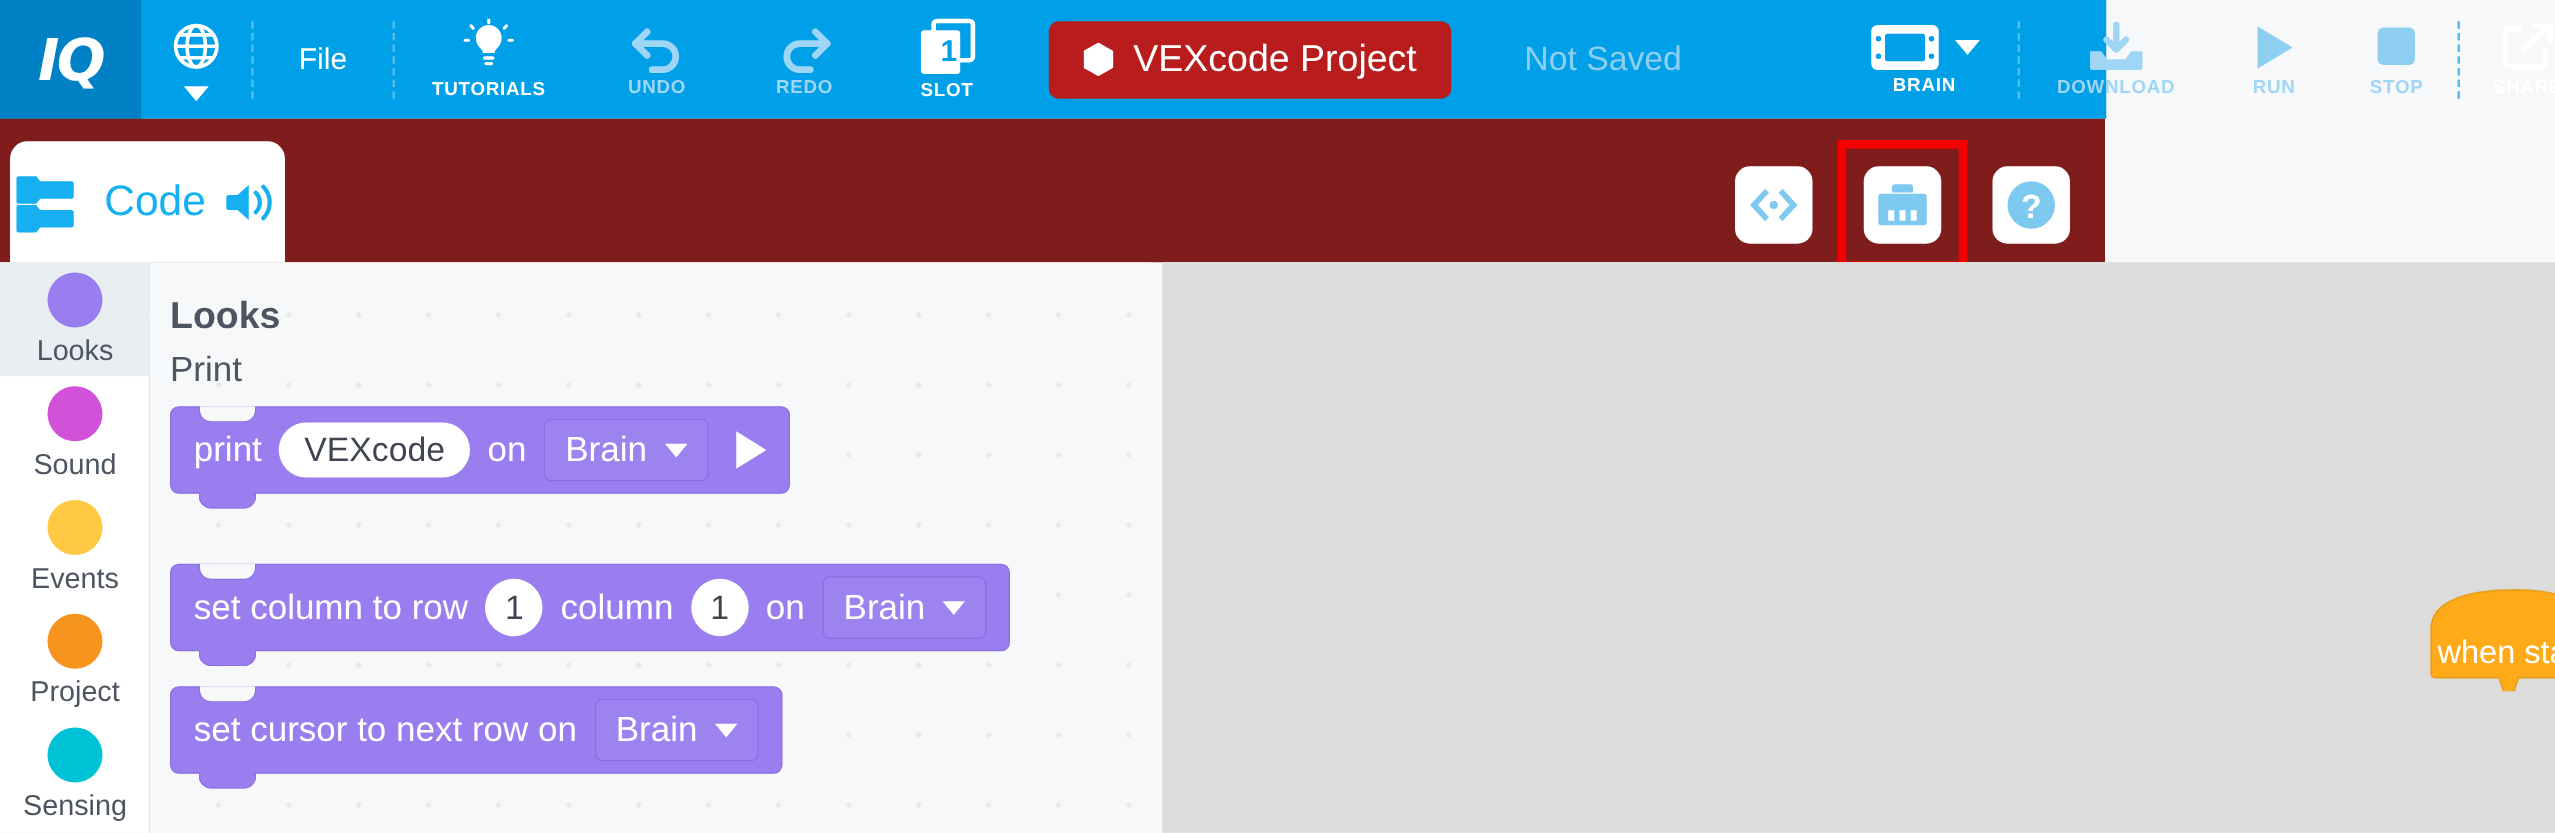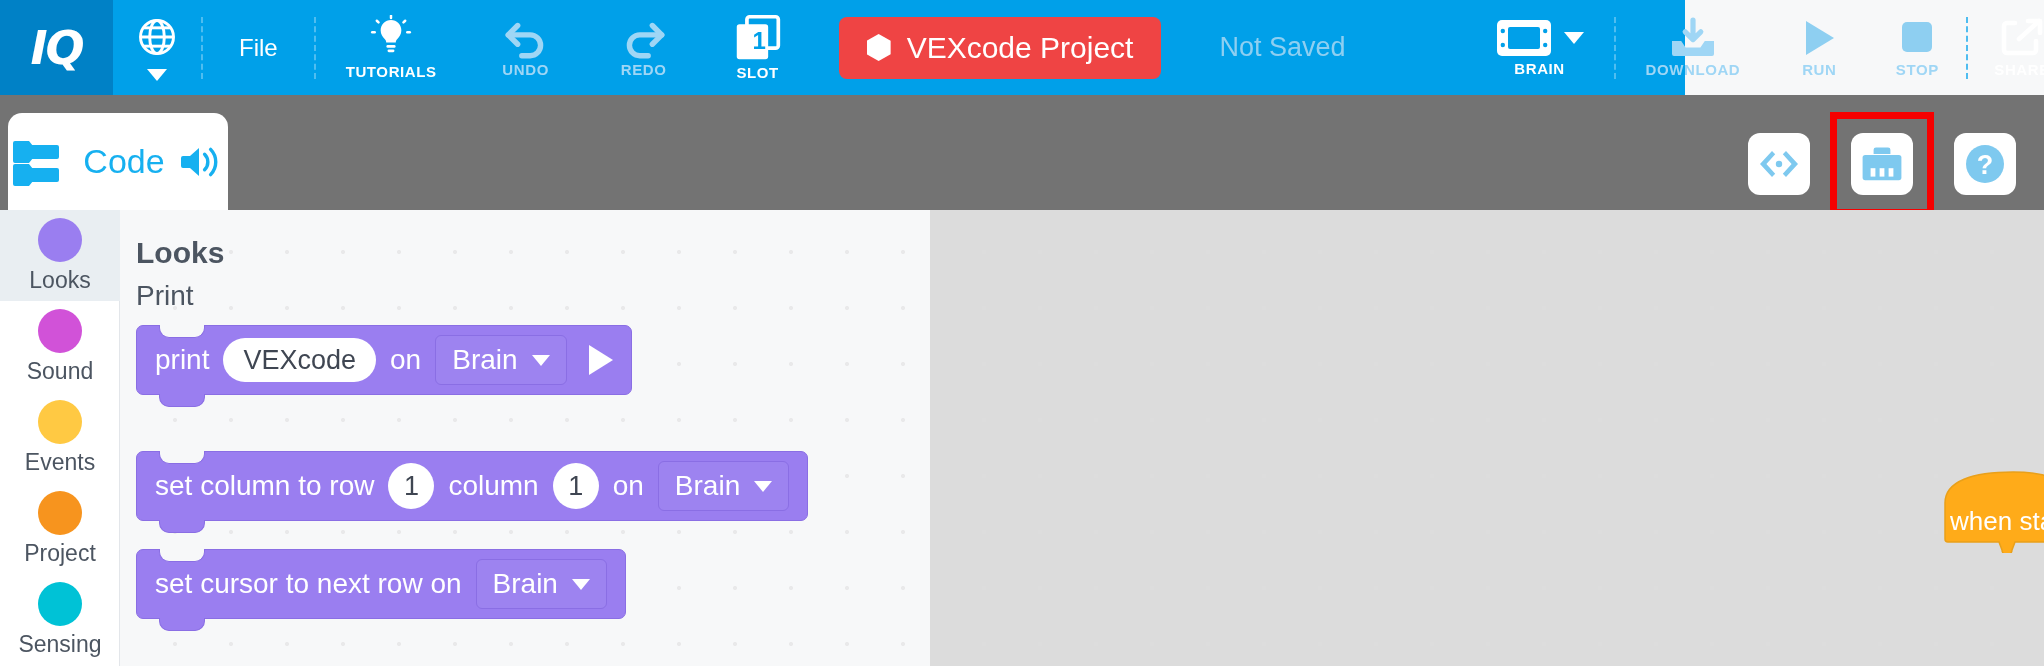--- a/index.html
+++ b/index.html
@@ -52,21 +52,21 @@
   .globe-group { display: flex; align-items: center; gap: 10px; padding: 0 22px; }
   .caret-down {
     width: 0; height: 0;
     border-left: 10px solid transparent;
     border-right: 10px solid transparent;
     border-top: 12px solid #ffffff;
   }
 
   
   .project-pill {
-    background: #ef4444;
+    background: #b91c1c;
     border-radius: 8px;
     height: 62px; align-self: center;
     display: flex; align-items: center; gap: 16px;
     padding: 0 28px;
     margin-left: 26px;
     flex: none;
   }
   .hexagon {
     width: 24px; height: 27px;
     background: #ffffff;
@@ -74,22 +74,22 @@
   }
   .project-name { color: #ffffff; font-size: 30px; }
   .not-saved { color: #8ecff1; font-size: 27px; margin-left: 58px; flex: none; }
 
   
   .brain-row { display: flex; align-items: center; gap: 12px; }
 
   
   .subheader {
     position: absolute; left: 0; top: 95px;
-    width: 2044px; height: 115px;
-    background: #737373;
+    width: 1684px; height: 115px;
+    background: #7f1d1d;
   }
   .code-tab {
     position: absolute; left: 8px; top: 18px;
     width: 220px; height: 97px;
     background: #ffffff;
     border-radius: 14px 14px 0 0;
     display: flex; align-items: center; justify-content: center; gap: 14px;
   }
   .code-tab-label { color: #16b0f0; font-size: 34px; }
   .right-icons {

